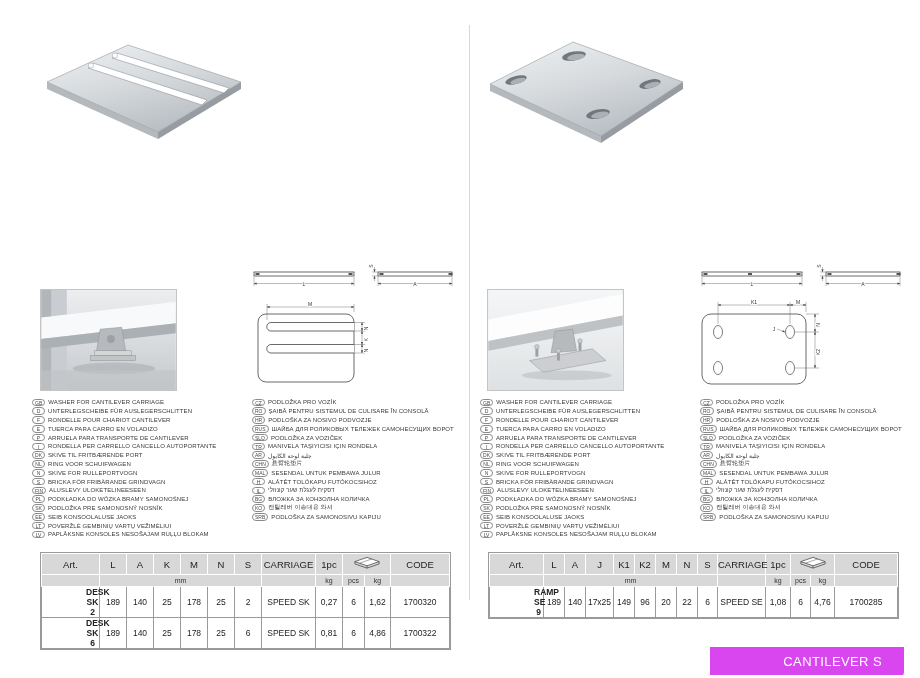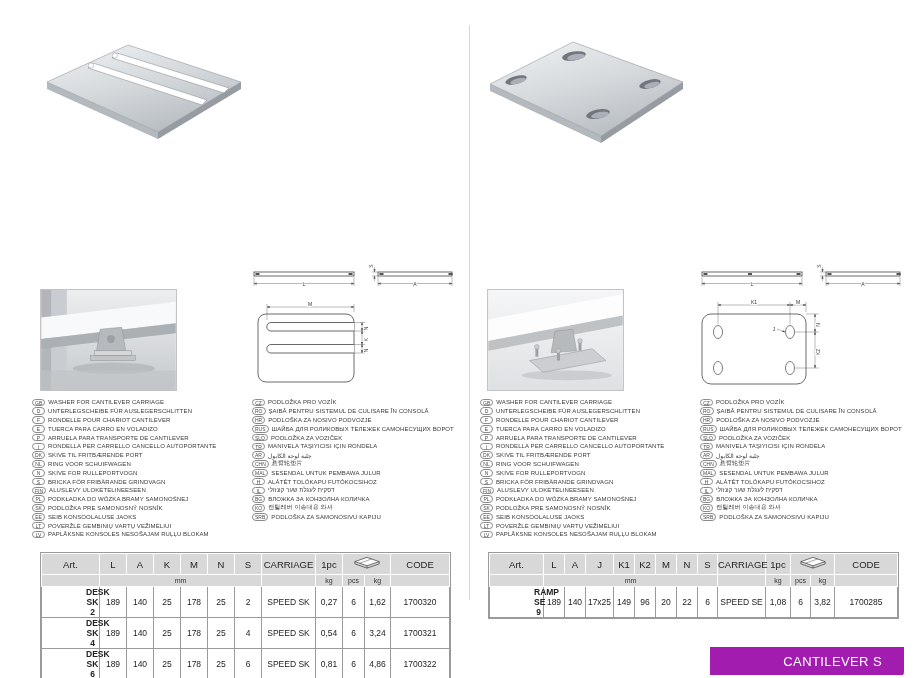--- a/index.html
+++ b/index.html
@@ -15,21 +15,21 @@
 
   
   .table-wrap{position:absolute;border:1px solid #9a9a9a;}
   table.spec{border-collapse:collapse;table-layout:fixed;width:408px;color:#222;}
   table.spec th{background:#d8d8d8;border:1px solid #ffffff;font-weight:normal;height:20px;font-size:9.5px;text-align:center;padding:0;color:#222;}
   table.spec td.unit{background:#d8d8d8;border:1px solid #ffffff;font-size:7px;height:11px;text-align:center;color:#333;padding:0;}
   table.spec tbody td{border:1px solid #9a9a9a;height:14px;text-align:center;background:#fff;font-size:8.5px;padding:0;}
   table.spec tbody td.art{font-weight:bold;padding-left:44px;}
 
   
-  .footer{position:absolute;left:710px;top:647px;width:210px;height:28px;background:#a21caf;display:flex;align-items:center;justify-content:flex-end;padding-right:38px;box-sizing:border-box;}
+  .footer{position:absolute;left:710px;top:647px;width:210px;height:28px;background:#d946ef;display:flex;align-items:center;justify-content:flex-end;padding-right:38px;box-sizing:border-box;}
   .footer span{color:#ffffff;font-size:13px;letter-spacing:0.4px;}
 
   .install{border:1px solid #c4c4c4;box-sizing:border-box;background:#e8eaec;}
 
   svg text{font-family:"Liberation Sans",sans-serif;font-size:5px;fill:#333;stroke:#fff;stroke-width:1.6px;paint-order:stroke;}
 </style>
 </head>
 <body>
 
 <div class="page">
@@ -600,34 +600,20 @@
             <td>178</td>
             <td>25</td>
             <td>2</td>
             <td>SPEED SK</td>
             <td>0,27</td>
             <td>6</td>
             <td>1,62</td>
             <td>1700320</td>
           </tr>
 
-          <tr>
-            <td class="art">DESK SK 4</td>
-            <td>189</td>
-            <td>140</td>
-            <td>25</td>
-            <td>178</td>
-            <td>25</td>
-            <td>4</td>
-            <td>SPEED SK</td>
-            <td>0,54</td>
-            <td>6</td>
-            <td>3,24</td>
-            <td>1700321</td>
-          </tr>
 
           <tr>
             <td class="art">DESK SK 6</td>
             <td>189</td>
             <td>140</td>
             <td>25</td>
             <td>178</td>
             <td>25</td>
             <td>6</td>
             <td>SPEED SK</td>
@@ -701,21 +687,21 @@
             <td>140</td>
             <td>17x25</td>
             <td>149</td>
             <td>96</td>
             <td>20</td>
             <td>22</td>
             <td>6</td>
             <td>SPEED SE</td>
             <td>1,08</td>
             <td>6</td>
-            <td>3,82</td>
+            <td>4,76</td>
             <td>1700285</td>
           </tr>
         </tbody>
     </table>
   </div>
 
   <div class="footer">
     <span>CANTILEVER S</span>
   </div>
 

